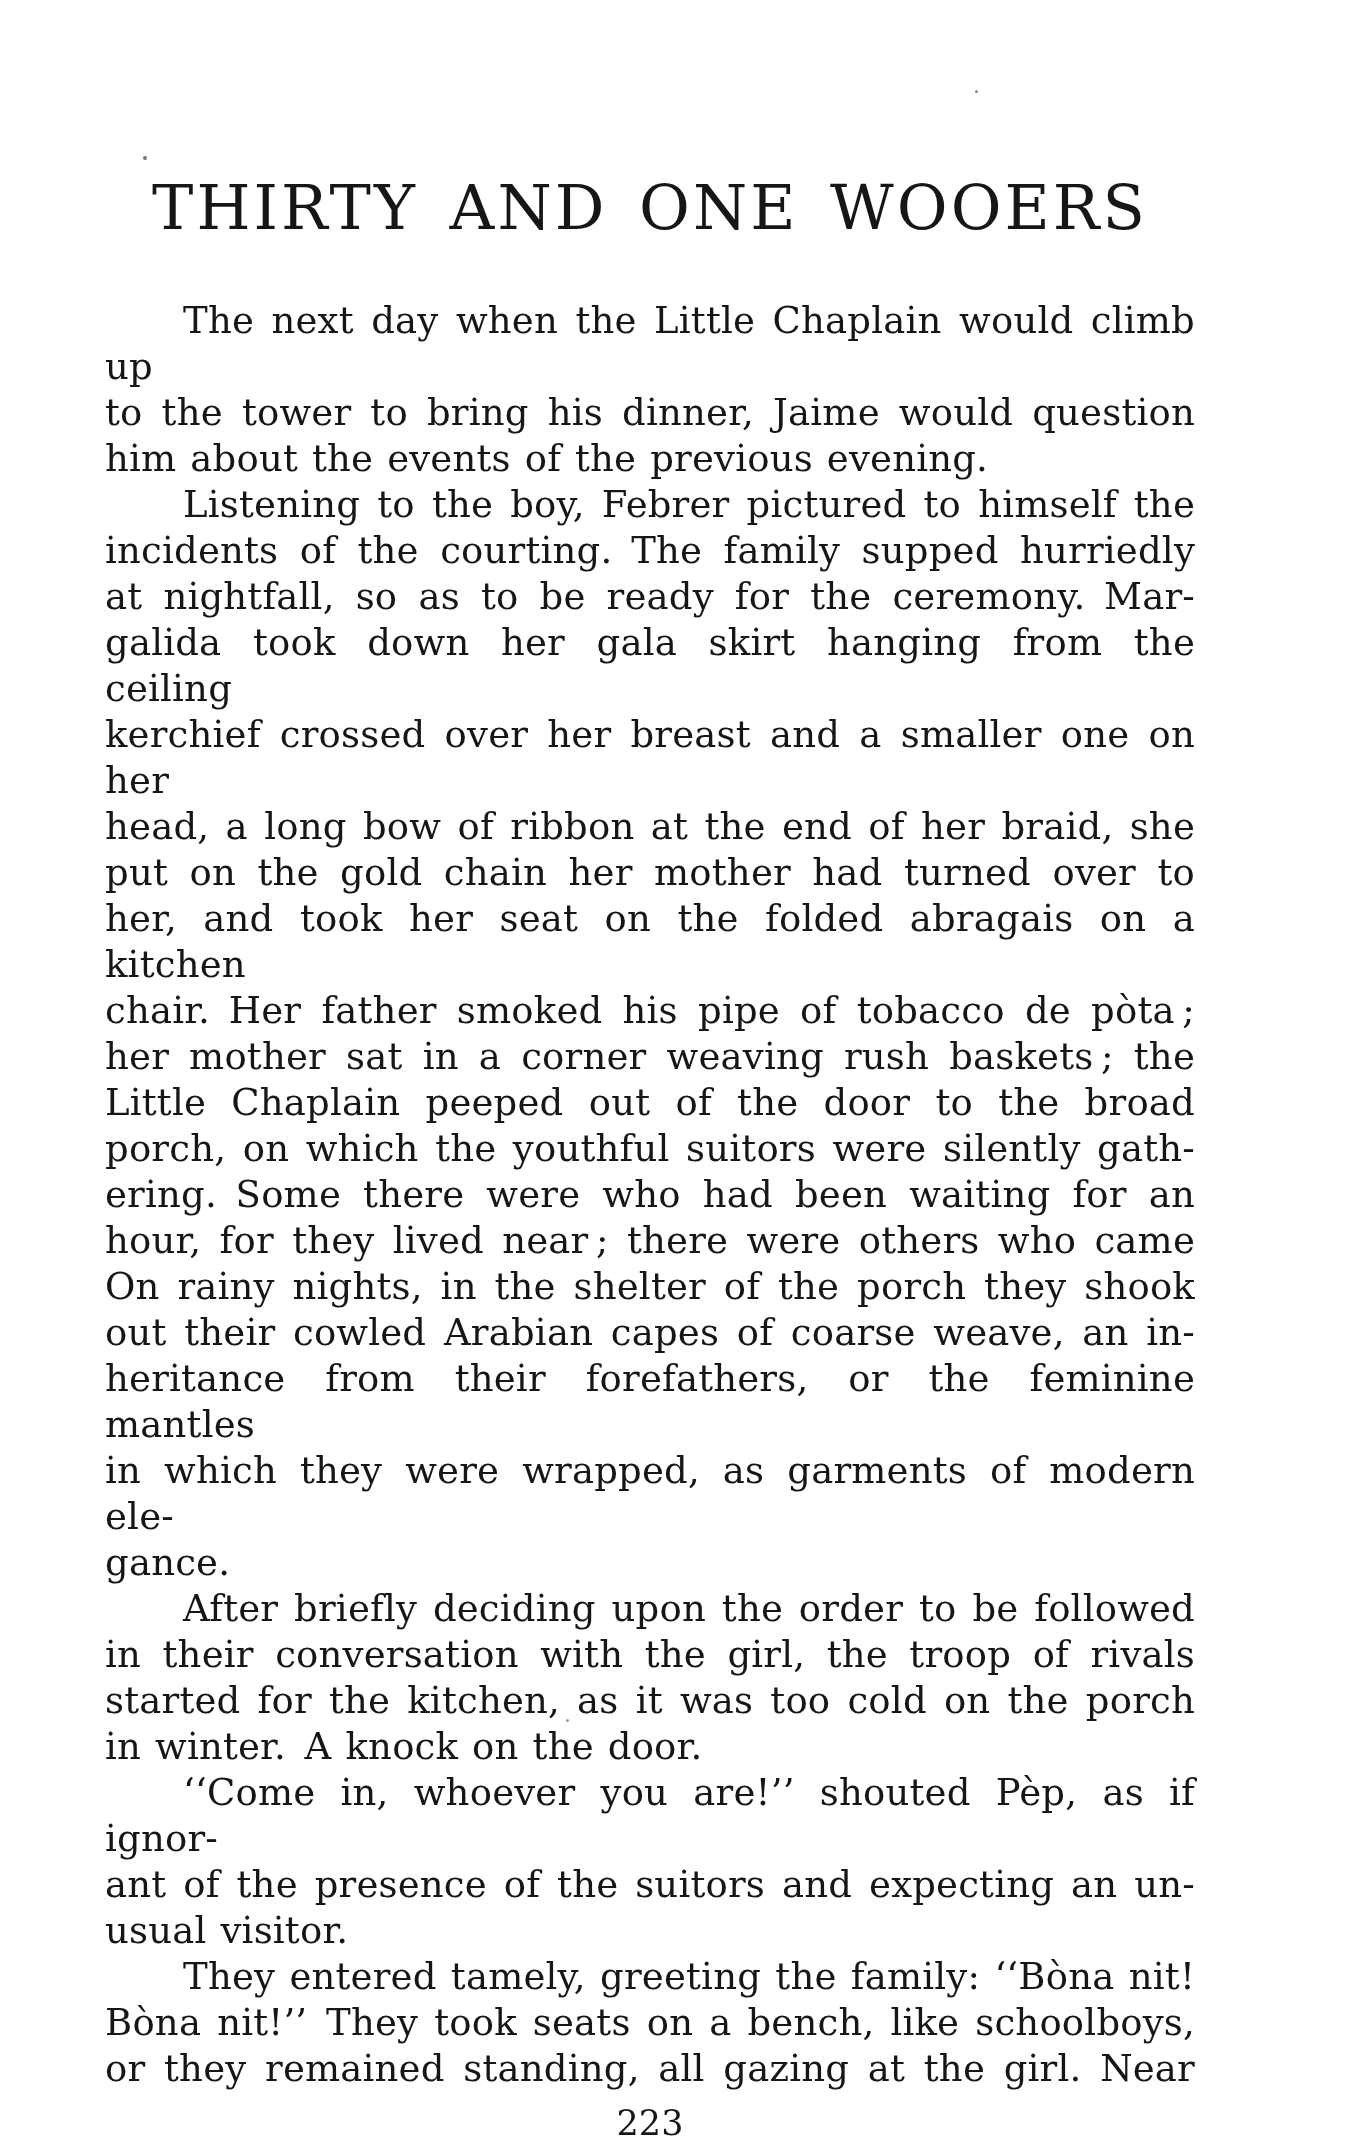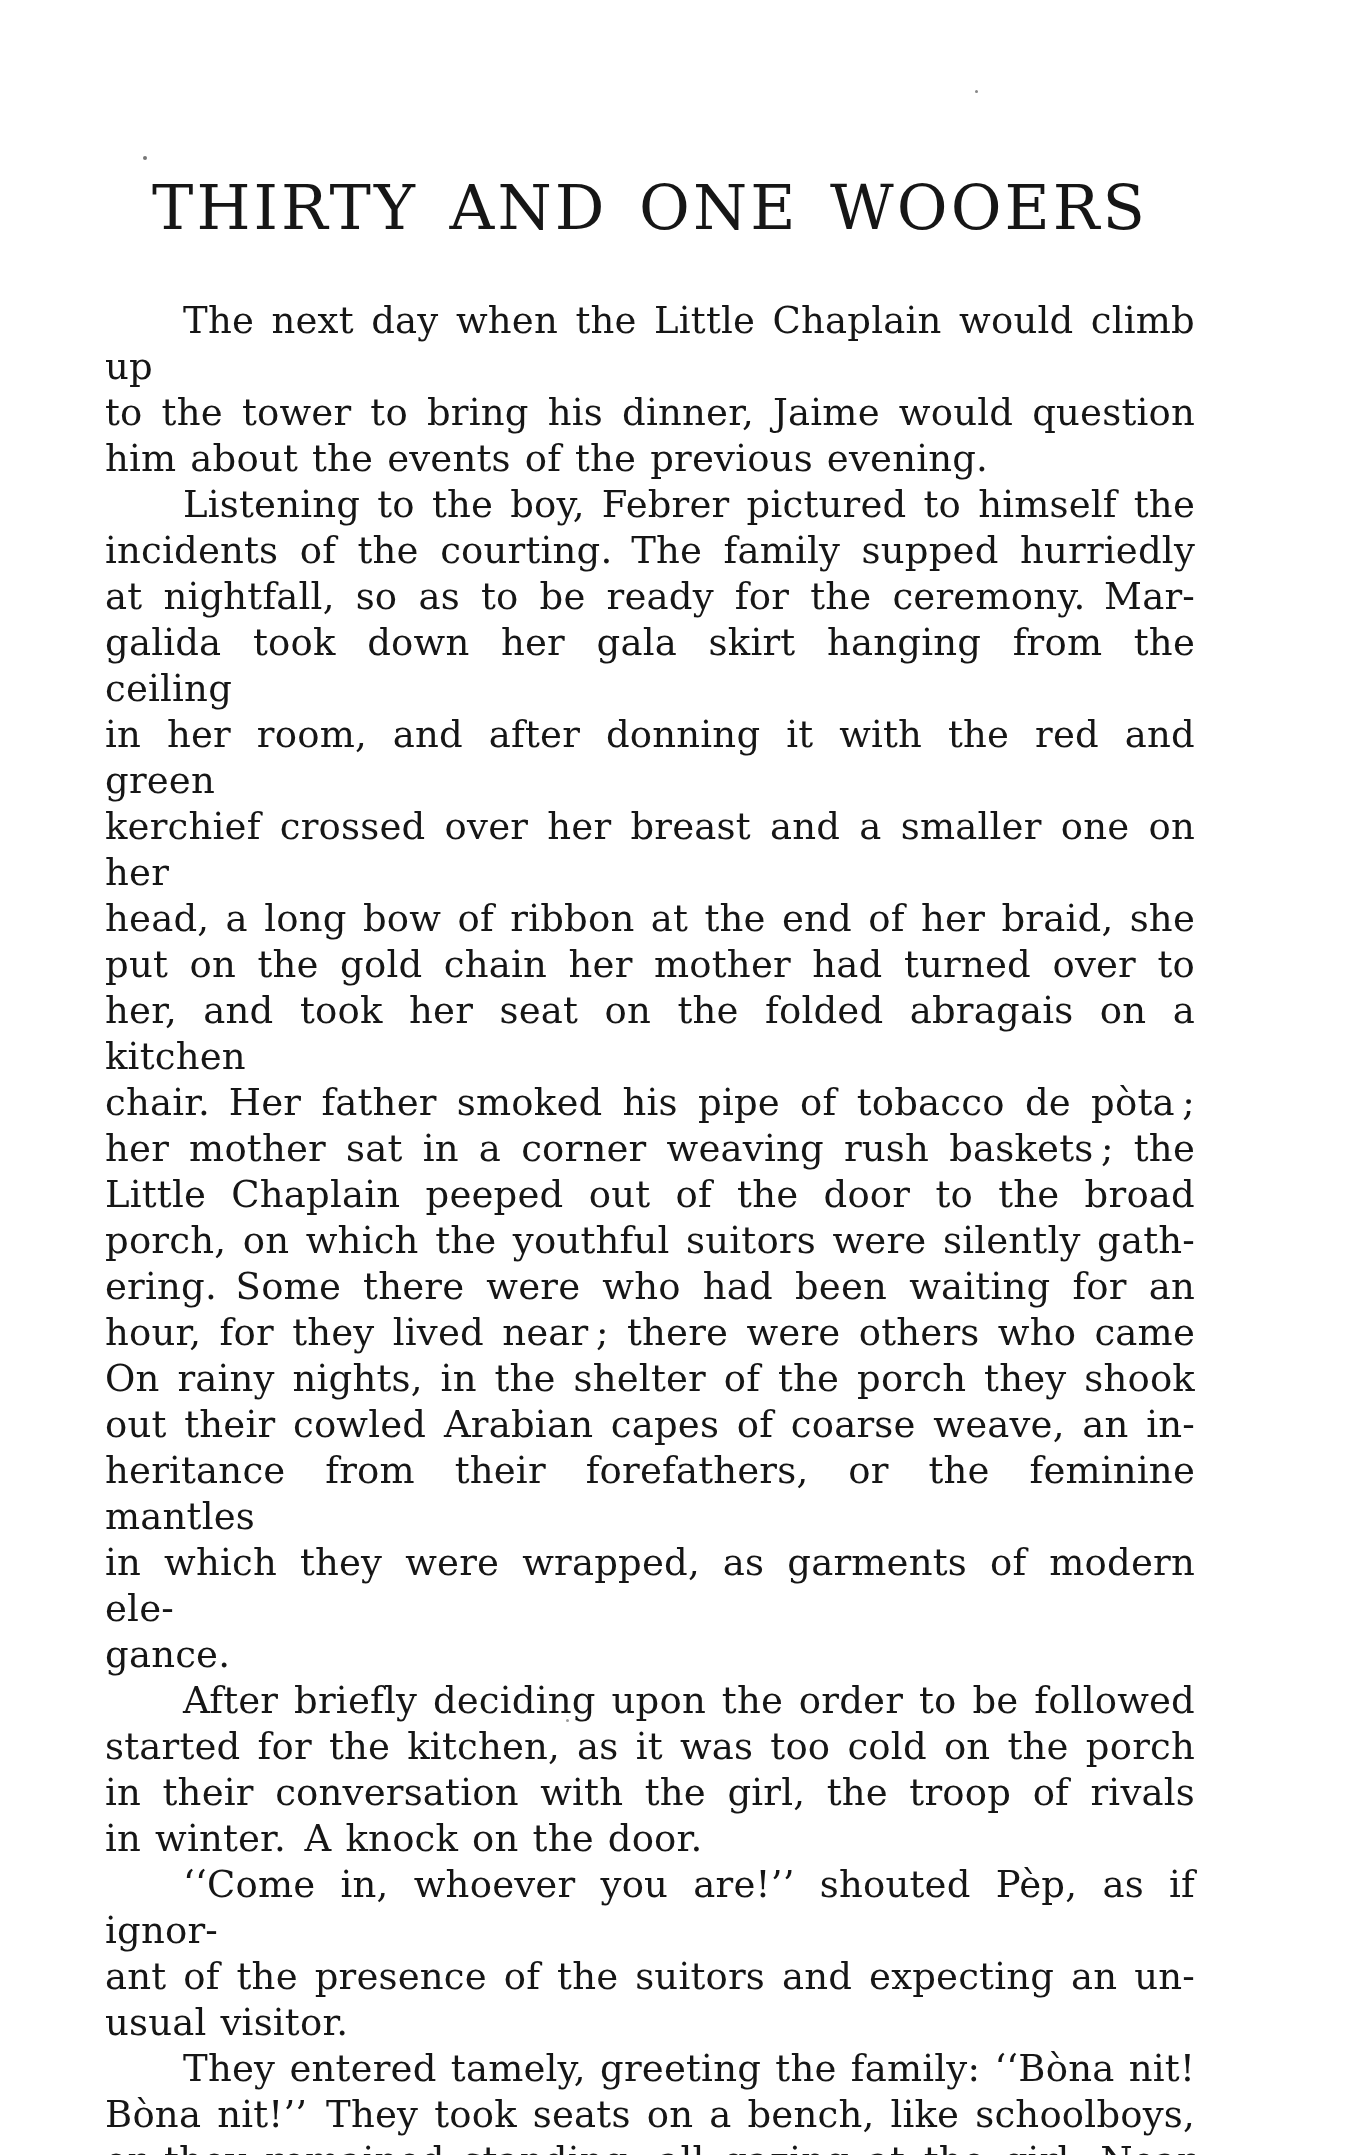--- a/index.html
+++ b/index.html
@@ -56,41 +56,40 @@
         <div class="paragraph">
           <div class="line indent">The next day when the Little Chaplain would climb up</div>
           <div class="line">to the tower to bring his dinner, Jaime would question</div>
           <div class="line end">him about the events of the previous evening.</div>
         </div>
         <div class="paragraph">
           <div class="line indent">Listening to the boy, Febrer pictured to himself the</div>
           <div class="line">incidents of the courting. The family supped hurriedly</div>
           <div class="line">at nightfall, so as to be ready for the ceremony. Mar-</div>
           <div class="line">galida took down her gala skirt hanging from the ceiling</div>
-          <div class="line">in her room, and after donning it with the red and green</div>
           <div class="line">kerchief crossed over her breast and a smaller one on her</div>
           <div class="line">head, a long bow of ribbon at the end of her braid, she</div>
           <div class="line">put on the gold chain her mother had turned over to</div>
           <div class="line">her, and took her seat on the folded abragais on a kitchen</div>
           <div class="line">chair. Her father smoked his pipe of tobacco de pòta ;</div>
           <div class="line">her mother sat in a corner weaving rush baskets ; the</div>
           <div class="line">Little Chaplain peeped out of the door to the broad</div>
           <div class="line">porch, on which the youthful suitors were silently gath-</div>
           <div class="line">ering. Some there were who had been waiting for an</div>
           <div class="line">hour, for they lived near ; there were others who came</div>
           <div class="line">On rainy nights, in the shelter of the porch they shook</div>
           <div class="line">out their cowled Arabian capes of coarse weave, an in-</div>
           <div class="line">heritance from their forefathers, or the feminine mantles</div>
           <div class="line">in which they were wrapped, as garments of modern ele-</div>
           <div class="line end">gance.</div>
         </div>
         <div class="paragraph">
           <div class="line indent">After briefly deciding upon the order to be followed</div>
+          <div class="line">in their conversation with the girl, the troop of rivals</div>
           <div class="line">started for the kitchen, as it was too cold on the porch</div>
-          <div class="line">in their conversation with the girl, the troop of rivals</div>
           <div class="line end">in winter. A knock on the door.</div>
         </div>
         <div class="paragraph">
           <div class="line indent">‘‘Come in, whoever you are!’’ shouted Pèp, as if ignor-</div>
           <div class="line">ant of the presence of the suitors and expecting an un-</div>
           <div class="line end">usual visitor.</div>
         </div>
         <div class="paragraph">
           <div class="line indent">They entered tamely, greeting the family: ‘‘Bòna nit!</div>
           <div class="line">Bòna nit!’’ They took seats on a bench, like schoolboys,</div>

